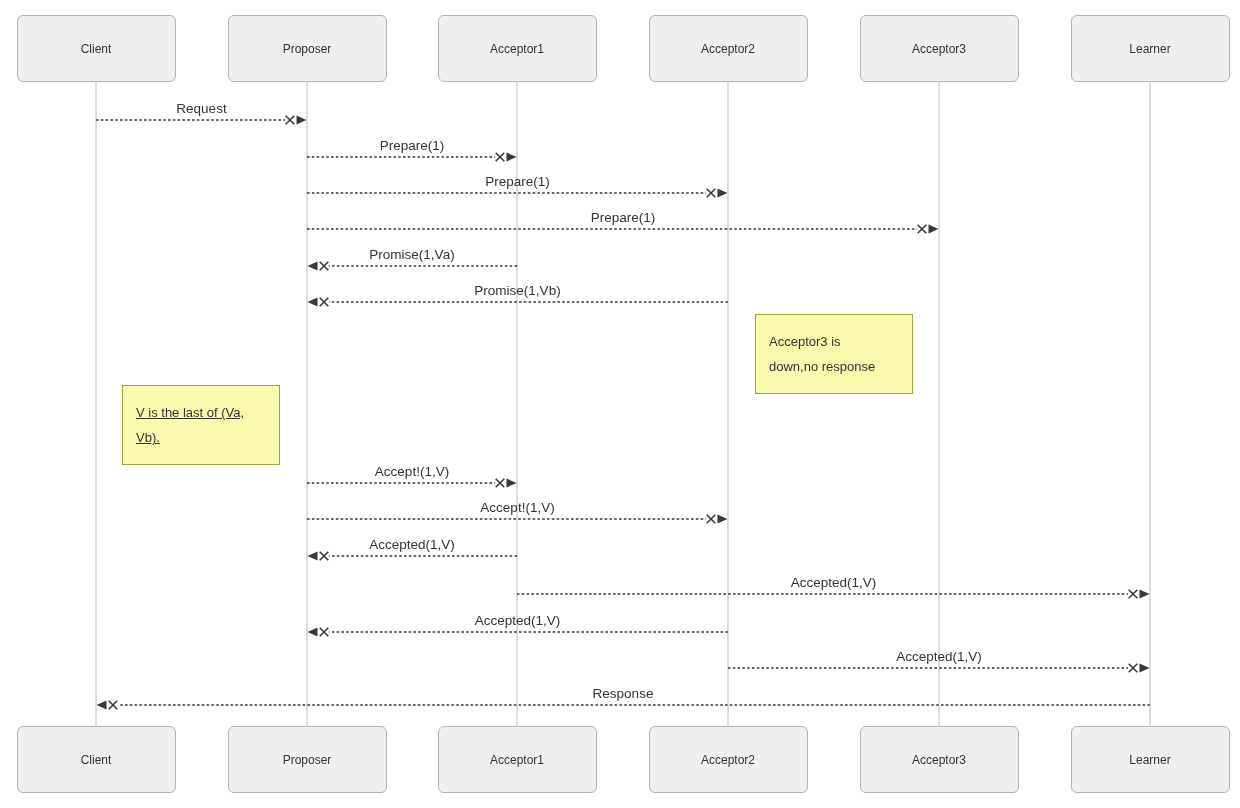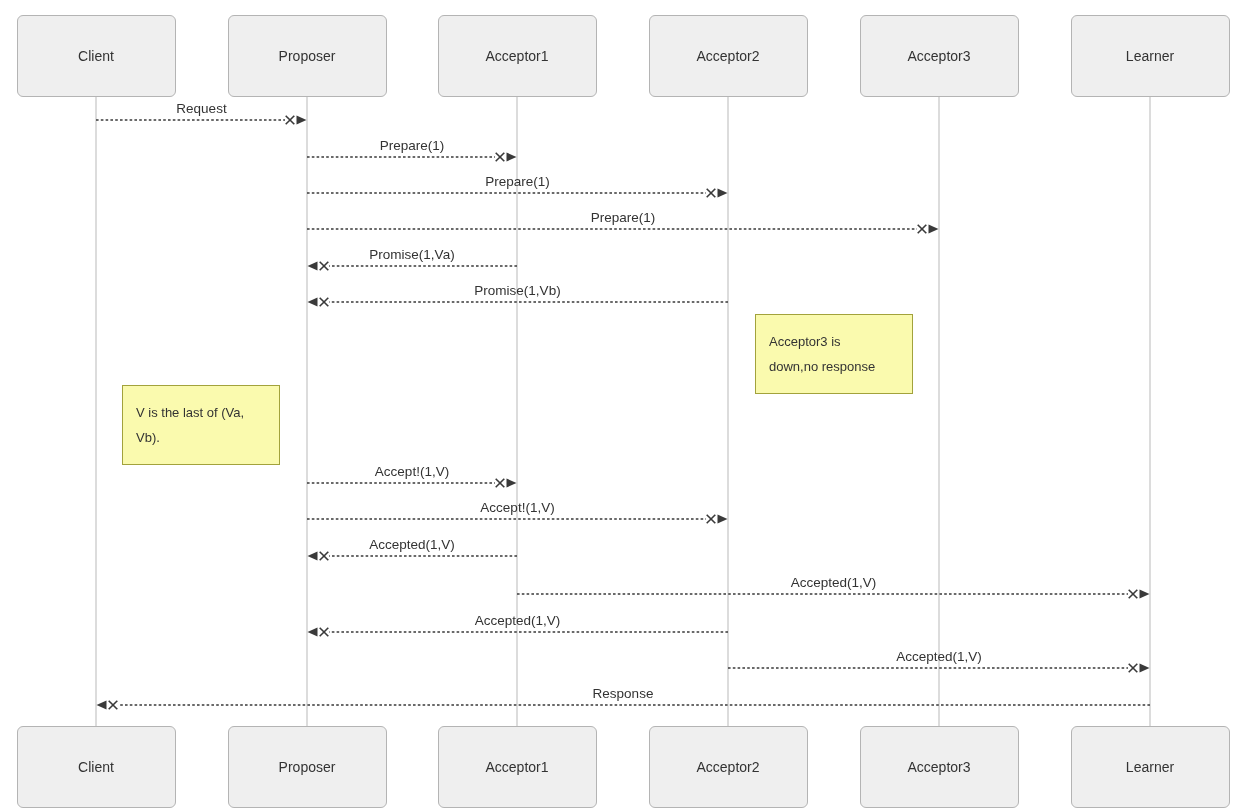--- a/index.html
+++ b/index.html
@@ -13,28 +13,28 @@
     overflow: hidden;
   }
   #diagram-svg { position: absolute; left: 0; top: 0; }
   #diagram-svg text {
     font-family: "Liberation Sans", sans-serif;
     font-size: 13.5px;
   }
   .actor-box {
     position: absolute;
     width: 159px;
-    height: 82px;
+    height: 67px;
     background: #efefef;
     border: 1.4px solid #b4b4b4;
     border-radius: 6px;
     display: flex;
     align-items: center;
     justify-content: center;
-    font-size: 14px;
+    font-size: 12px;
     color: #333333;
   }
   .note {
     position: absolute;
     background: #fafaae;
     border: 1.4px solid #a2a23c;
     padding: 14px 13px;
     font-size: 13px;
     color: #333333;
     line-height: 25px;
@@ -177,18 +177,18 @@
       <div class="actor-box" style="left: 1070.5px; top: 15px; background: rgb(239, 239, 239); border-color: rgb(180, 180, 180);">
         <span>Learner</span>
       </div>
       <div class="actor-box" style="left: 1070.5px; top: 726px; background: rgb(239, 239, 239); border-color: rgb(180, 180, 180);">
         <span>Learner</span>
       </div>
       <div class="note" style="left: 755px; top: 314px; width: 158px; min-height: 60px; background: rgb(250, 250, 174); border-color: rgb(162, 162, 60);">
         <div>Acceptor3 is</div>
         <div>down,no response</div>
       </div>
-      <div class="note" style="left: 122px; top: 385px; width: 158px; min-height: 62px; background: rgb(250, 250, 174); border-color: rgb(162, 162, 60);">
+      <div class="note" style="left: 122px; top: 385px; width: 158px; min-height: 62px; background: rgb(250, 250, 174); border-color: rgb(162, 162, 60); text-decoration: underline;">
         <div>V is the last of (Va,</div>
         <div>Vb).</div>
       </div>
     </div>
 </div>
 
 </body></html>

